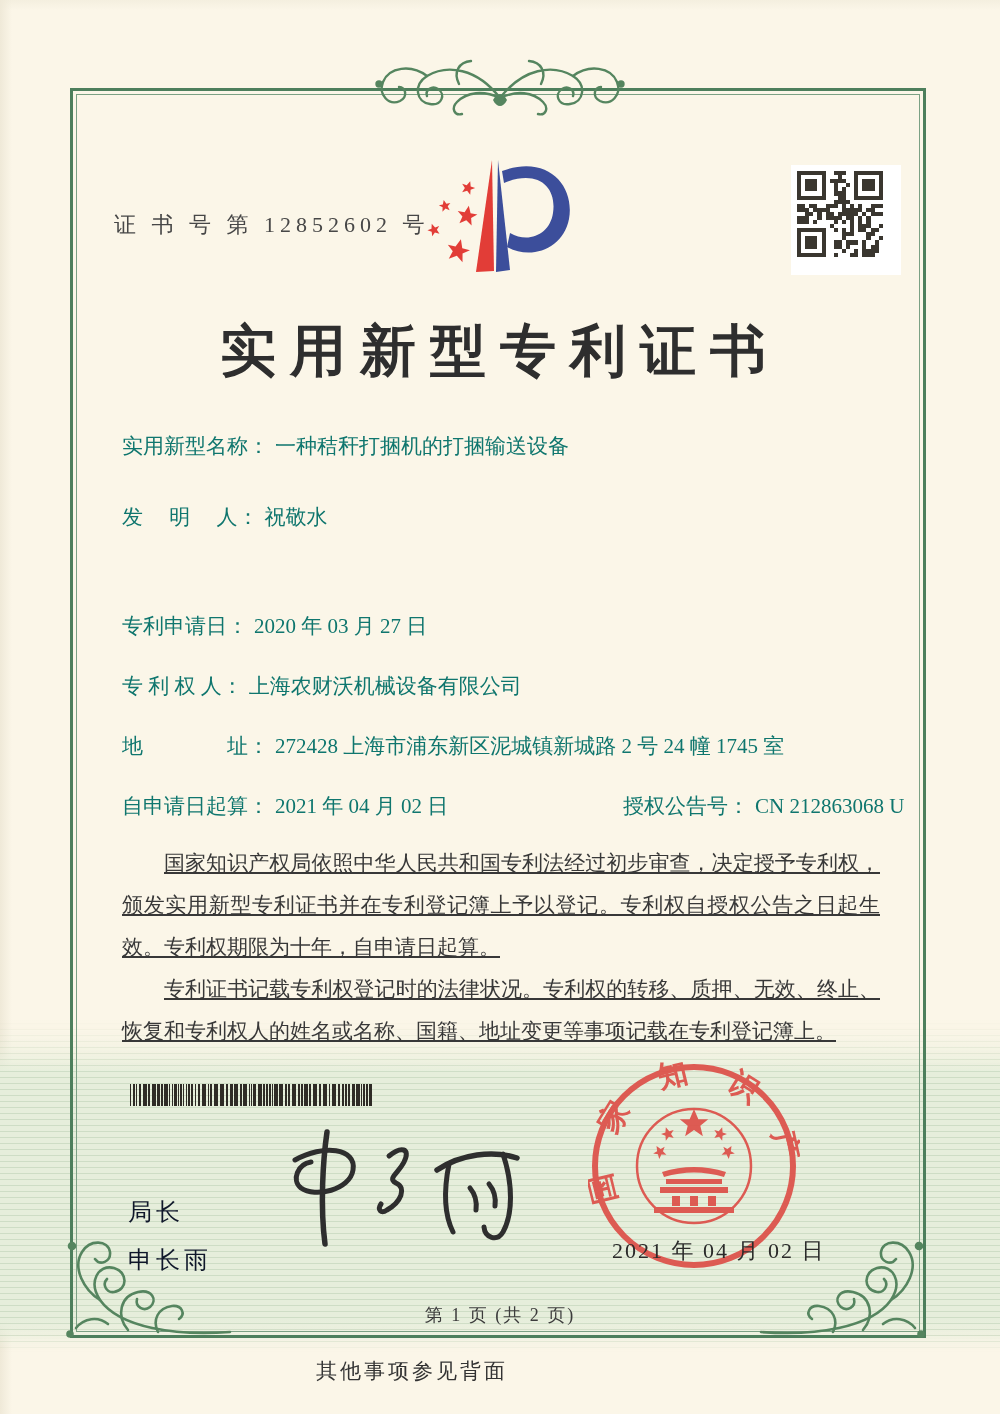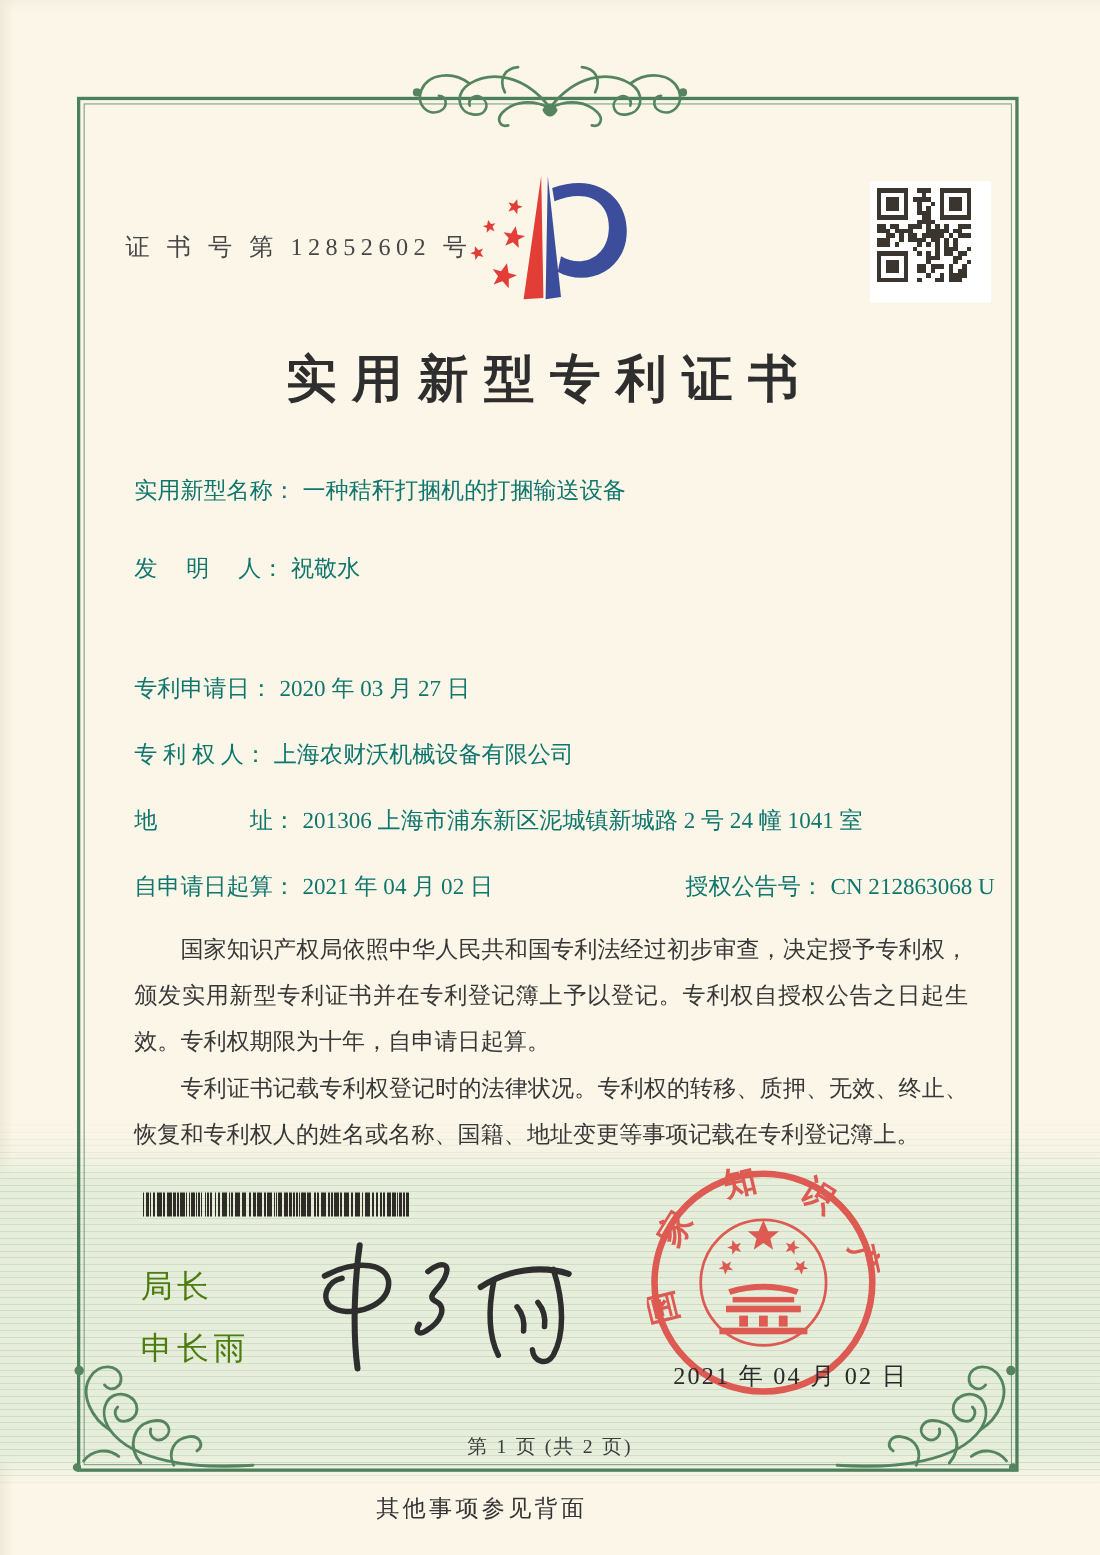--- a/index.html
+++ b/index.html
@@ -15,37 +15,37 @@
     mask-image:linear-gradient(180deg,transparent 0,#000 55px,#000 calc(100% - 18px),transparent 100%);}
   
   .frame{position:absolute;left:70px;top:88px;width:850px;height:1244px;border:3px solid #4d7f5c;}
   .frame-inner{position:absolute;inset:3px;border:1px solid #7ba184;}
   .ornament{position:absolute;color:#55855f;}
   .ornament svg{display:block;}
   
   .cert-no{position:absolute;left:114px;top:162px;font-size:22px;letter-spacing:5px;color:#474747;margin-top:48px;}
   .logo{position:absolute;left:412px;top:140px;}
   .qr{position:absolute;left:791px;top:165px;width:106px;height:106px;background:#fff;padding:2px;}
-  .title{position:absolute;left:0;width:1000px;top:314px;text-align:center;font-size:46px;font-weight:700;letter-spacing:14px;color:#2e2e2e;}
+  .title{position:absolute;left:0;width:1000px;top:314px;text-align:center;font-size:56px;font-weight:700;letter-spacing:14px;color:#2e2e2e;}
   
   .field-row{position:absolute;left:122px;font-size:21px;color:#0f766e;white-space:nowrap;}
   .fvalue{margin-left:6px;}
   .grant2{position:absolute;left:501px;top:0;}
   
   .paras{position:absolute;left:122px;top:842px;width:758px;font-size:21px;line-height:42px;color:#383838;text-align:justify;}
-  .paras p{margin:0;text-indent:2em;}
+  .paras p{margin:0;text-indent:2em;text-decoration:underline;}
   
   .barcode{position:absolute;left:130px;top:1084px;}
-  .director{position:absolute;left:128px;top:1150px;font-size:29px;color:#4d7c0f;font-family:"Liberation Sans","DejaVu Sans",sans-serif;}
+  .director{position:absolute;left:128px;top:1196px;font-size:24px;color:#0f172a;font-family:"Liberation Sans","DejaVu Sans",sans-serif;}
   .director div{margin-bottom:16px;letter-spacing:4px;}
   .signature{position:absolute;left:265px;top:1118px;}
   .seal{position:absolute;left:588px;top:1060px;opacity:0.92;}
   .seal-date{position:absolute;left:612px;top:1236px;font-size:22px;letter-spacing:2px;color:#2a2a2a;}
   .page-info{position:absolute;left:0;width:1000px;top:1303px;text-align:center;font-size:18px;letter-spacing:2px;color:#3c3c3c;font-family:Liberation Serif, serif;}
-  .footer-note{position:absolute;left:0;width:824px;top:1357px;text-align:center;font-size:21px;letter-spacing:3px;color:#333;padding-left:26px;}
+  .footer-note{position:absolute;left:0;width:824px;top:1357px;text-align:center;font-size:21px;letter-spacing:3px;color:#333;}
 </style>
 </head>
 <body>
 
 <div class="sheet">
 
   <div class="green-zone"></div>
 
   <div class="frame">
     <div class="frame-inner"></div>
@@ -262,21 +262,21 @@
   <div class="field-row" style="top:503px">
     <span>发　 明　 人：</span><span class="fvalue">祝敬水</span>
   </div>
   <div class="field-row" style="top:612px">
     <span>专利申请日：</span><span class="fvalue">2020 年 03 月 27 日</span>
   </div>
   <div class="field-row" style="top:672px">
     <span>专 利 权 人：</span><span class="fvalue">上海农财沃机械设备有限公司</span>
   </div>
   <div class="field-row" style="top:732px">
-    <span>地　　　　址：</span><span class="fvalue">201306 上海市浦东新区泥城镇新城路 2 号 24 幢 1041 室</span>
+    <span>地　　　　址：</span><span class="fvalue">272428 上海市浦东新区泥城镇新城路 2 号 24 幢 1745 室</span>
   </div>
   <div class="field-row" style="top:792px;right:120px;">
     <span>自申请日起算：</span><span class="fvalue">2021 年 04 月 02 日</span>
     <span class="grant2">
       <span>授权公告号：</span><span class="fvalue">CN 212863068 U</span>
     </span>
   </div>
 
   <div class="paras">
     <p>国家知识产权局依照中华人民共和国专利法经过初步审查，决定授予专利权，颁发实用新型专利证书并在专利登记簿上予以登记。专利权自授权公告之日起生效。专利权期限为十年，自申请日起算。</p>

